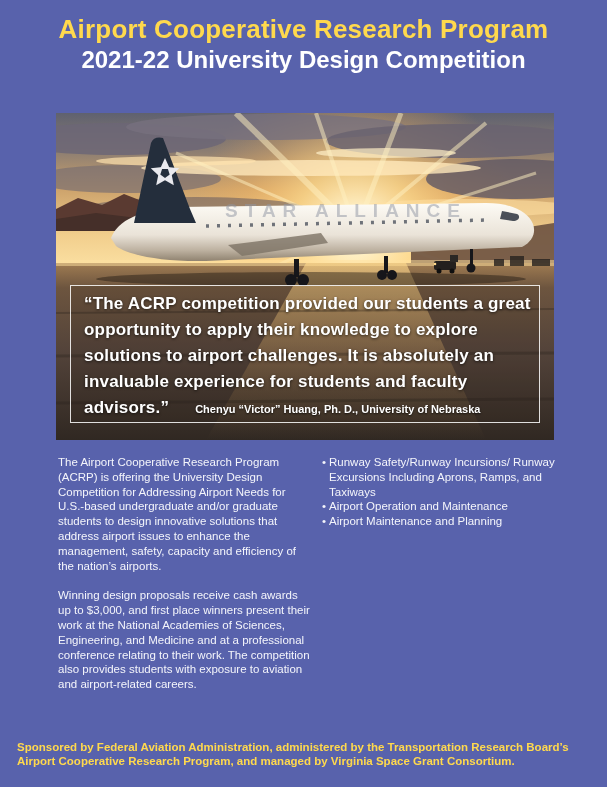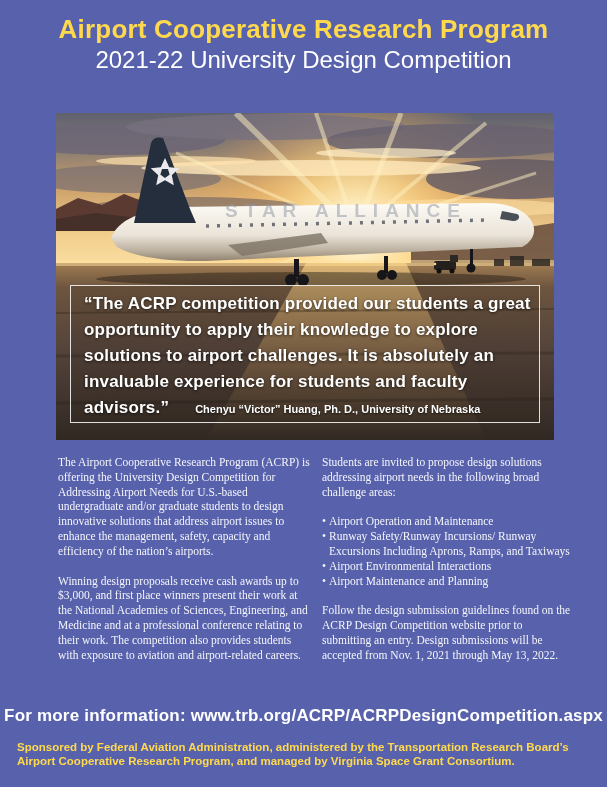--- a/index.html
+++ b/index.html
@@ -14,21 +14,21 @@
   .program-title{
     position:absolute;top:14px;left:0;width:607px;
     text-align:center;
     font-size:26px;font-weight:bold;letter-spacing:0.2px;
     color:#ffd94d;
     margin:0;
   }
   .competition-title{
     position:absolute;top:47px;left:0;width:607px;
     text-align:center;
-    font-size:24px;line-height:26px;font-weight:400;
+    font-size:24px;line-height:26px;font-weight:700;
     color:#ffffff;
   }
   
   .photo{
     position:absolute;left:56px;top:113px;width:498px;height:235px;
     background:#3c352d;
   }
   .photo svg{position:absolute;left:0;top:0;}
   .quote-box{
     position:absolute;left:14px;top:172px;width:468px;height:136px;
@@ -45,21 +45,21 @@
     font-size:11px;font-weight:bold;letter-spacing:0;
     margin-left:26px;
     text-shadow:0 1px 2px rgba(0,0,0,0.7);
   }
   
   .columns{
     position:absolute;top:455px;left:58px;width:514px;
     color:#f4f5fb;
     font-size:11.5px;line-height:14.8px;
   }
-  .col{position:absolute;top:0;font-family:Liberation Serif, serif;}
+  .col{position:absolute;top:0;}
   .col-left{left:0;width:254px;}
   .col-right{left:264px;width:250px;}
   .col p{margin:0 0 15px 0;}
   .challenge-list{
     list-style:none;margin:0 0 15px 0;padding:0;
   }
   .challenge-list li{
     position:relative;padding-left:7px;margin:0;
   }
   .challenge-list li::before{
@@ -212,28 +212,24 @@
       <p class="quote-text"><span>“The ACRP competition provided our students a great opportunity to apply their knowledge to explore solutions to airport challenges. It is absolutely an invaluable experience for students and faculty advisors.”</span><span class="quote-attribution">Chenyu “Victor” Huang, Ph. D., University of Nebraska</span></p>
     </div>
   </div>
 
   <div class="columns">
     <div class="col col-left">
       <p>The Airport Cooperative Research Program (ACRP) is offering the University Design Competition for Addressing Airport Needs for U.S.-based undergraduate and/or graduate students to design innovative solutions that address airport issues to enhance the management, safety, capacity and efficiency of the nation’s airports.</p>
       <p>Winning design proposals receive cash awards up to $3,000, and first place winners present their work at the National Academies of Sciences, Engineering, and Medicine and at a professional conference relating to their work. The competition also provides students with exposure to aviation and airport-related careers.</p>
     </div>
     <div class="col col-right">
-      <p>Students are invited to propose design solutions addressing airport needs in the following broad challenge areas:</p>
       <ul class="challenge-list">
+        <li>Runway Safety/Runway Incursions/ Runway Excursions Including Aprons, Ramps, and Taxiways</li>
         <li>Airport Operation and Maintenance</li>
-        <li>Runway Safety/Runway Incursions/ Runway Excursions Including Aprons, Ramps, and Taxiways</li>
-        <li>Airport Environmental Interactions</li>
         <li>Airport Maintenance and Planning</li>
       </ul>
-      <p>Follow the design submission guidelines found on the ACRP Design Competition website prior to submitting an entry. Design submissions will be accepted from Nov. 1, 2021 through May 13, 2022.</p>
     </div>
   </div>
 
-  <div class="more-info">For more information: www.trb.org/ACRP/ACRPDesignCompetition.aspx</div>
 
   <div class="sponsor">Sponsored by Federal Aviation Administration, administered by the Transportation Research Board’s Airport Cooperative Research Program, and managed by Virginia Space Grant Consortium.</div>
 
 </div>
 
 </body></html>

